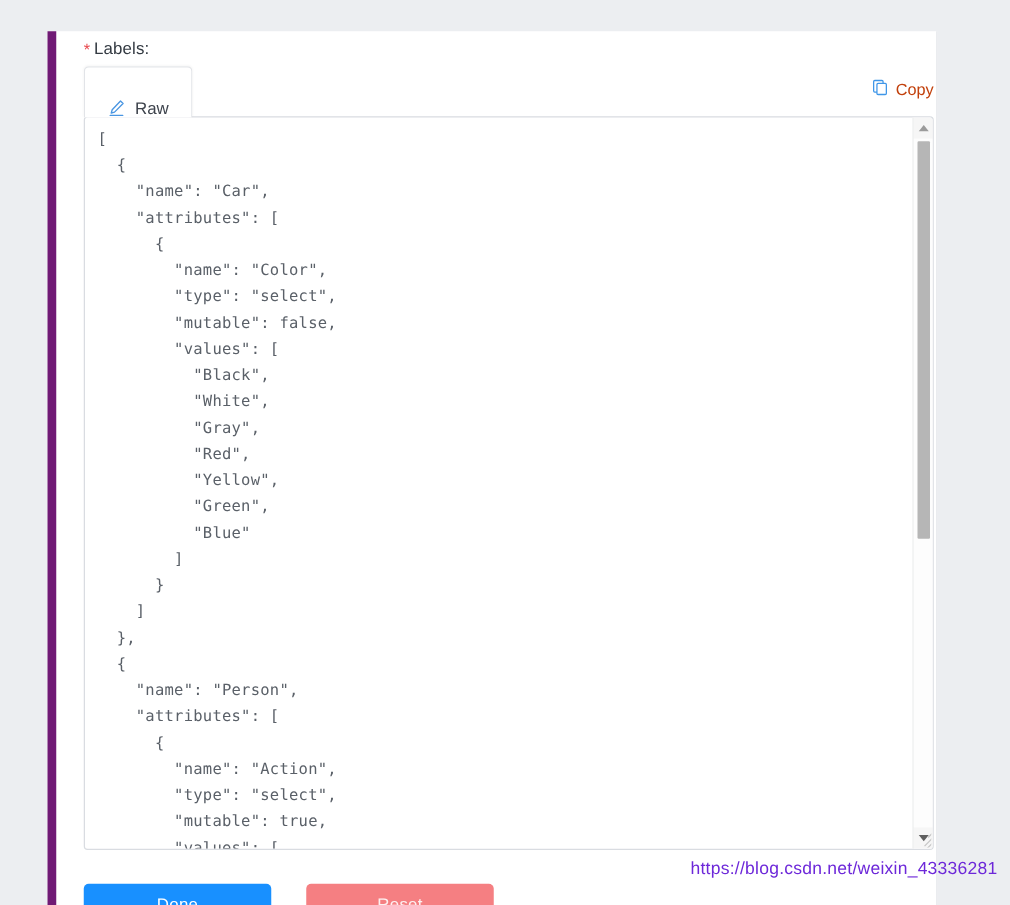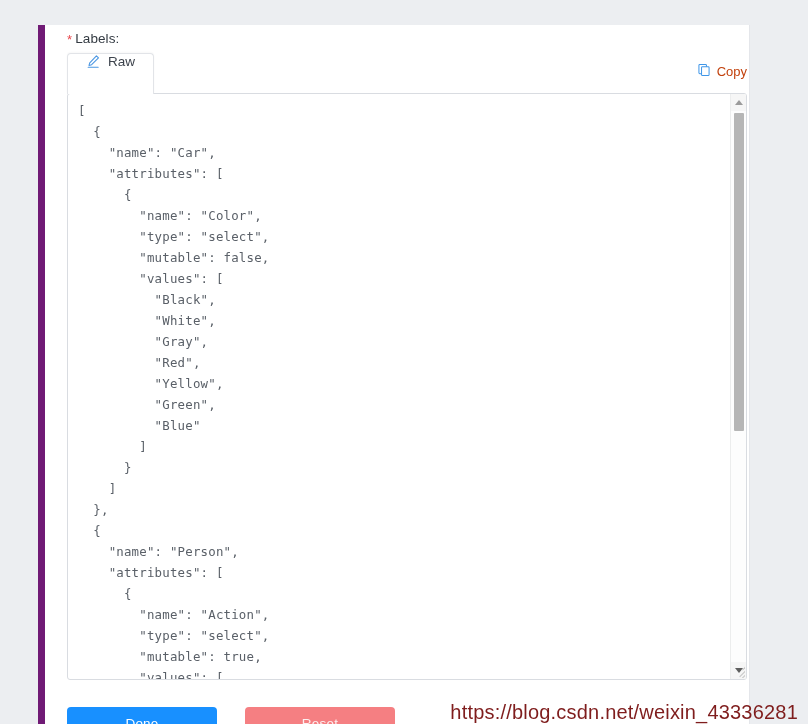--- a/index.html
+++ b/index.html
@@ -58,21 +58,21 @@
   }
   .tab-strip {
     position: absolute;
     left: 0; top: 0;
     display: flex;
     align-items: stretch;
     height: 41px;
   }
   .tab {
     display: flex;
-    align-items: flex-start;
+    align-items: flex-end;
     gap: 7px;
     padding: 0 18px;
     height: 41px;
     font-size: 13.5px;
     color: #5d6470;
     border: 1px solid #e6e8ec;
     border-bottom: none;
     border-radius: 4px 4px 0 0;
     background: #f6f7f9;
     cursor: pointer;
@@ -209,23 +209,23 @@
     color: #ffffff;
     cursor: pointer;
     letter-spacing: .2px;
   }
   .btn-done  { background: #1890ff; }
   .btn-reset { background: #f57f82; margin-left: 28px; color: #fdf0f0; }
 
   .watermark {
     position: absolute;
     right: 10px;
-    bottom: 0;
-    font-size: 20px;
-    color: #7f1d1d;
+    bottom: 22px;
+    font-size: 14px;
+    color: #6d28d9;
     white-space: nowrap;
     user-select: none;
     letter-spacing: .2px;
   }
 </style>
 </head>
 <body>
 
 <div id="root">
 

